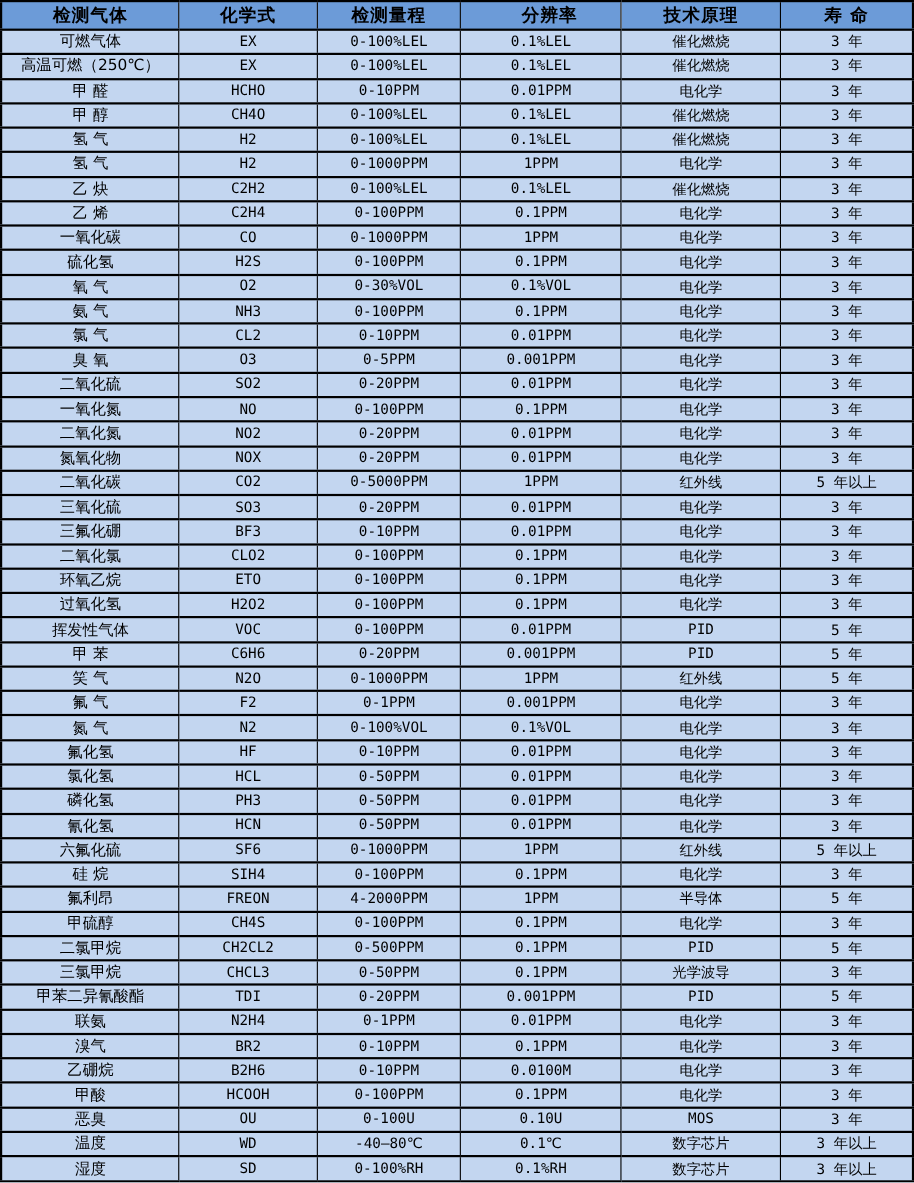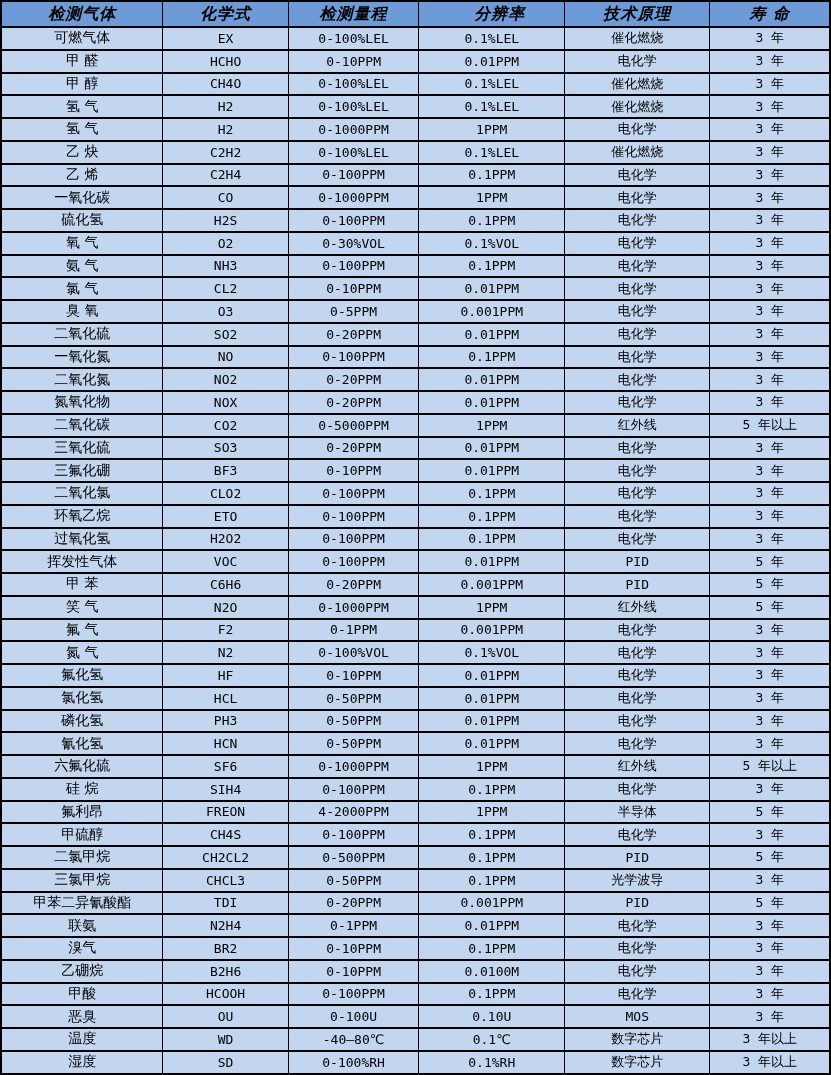--- a/index.html
+++ b/index.html
@@ -30,21 +30,20 @@
     text-align: center;
     vertical-align: middle;
     border-left: 1px solid #000;
     border-right: 1px solid #000;
     border-top: 2px solid #000;
     border-bottom: 2px solid #000;
     padding: 0;
     letter-spacing: 1px;
     overflow: hidden;
     white-space: nowrap;
-    font-style: italic;
   }
   table.gas-table td {
     color: #000;
     font-family: "DejaVu Sans Mono", "DejaVu Sans", monospace;
     font-size: 13px;
     text-align: center;
     vertical-align: middle;
     border-left: 1px solid #000;
     border-right: 1px solid #000;
     border-top: 2px solid #000;
@@ -76,20 +75,28 @@
     <tbody id="table-body">
         <tr>
           <td class="gas-cell">可燃气体</td>
           <td>EX</td>
           <td>0-100%LEL</td>
           <td>0.1%LEL</td>
           <td>催化燃烧</td>
           <td>3 年</td>
         </tr>
         <tr>
+          <td class="gas-cell">高温可燃（250℃）</td>
+          <td>EX</td>
+          <td>0-100%LEL</td>
+          <td>0.1%LEL</td>
+          <td>催化燃烧</td>
+          <td>3 年</td>
+        </tr>
+        <tr>
           <td class="gas-cell">甲 醛</td>
           <td>HCHO</td>
           <td>0-10PPM</td>
           <td>0.01PPM</td>
           <td>电化学</td>
           <td>3 年</td>
         </tr>
         <tr>
           <td class="gas-cell">甲 醇</td>
           <td>CH4O</td>

